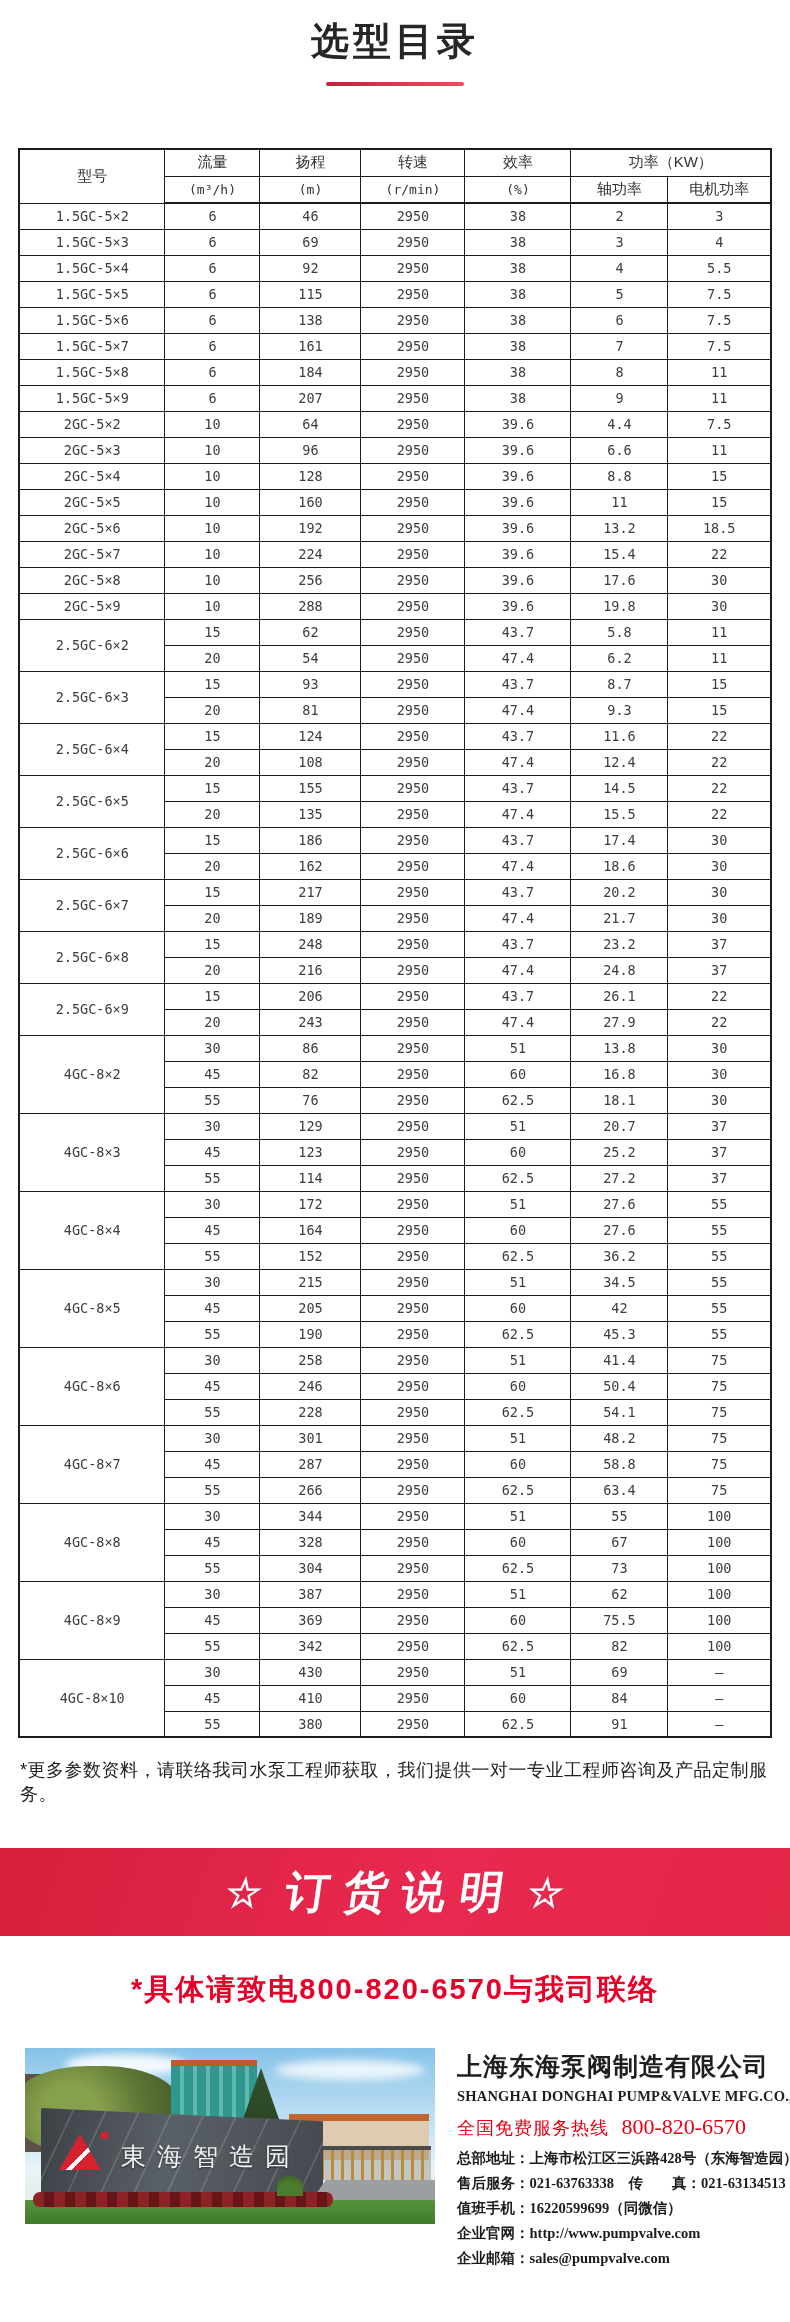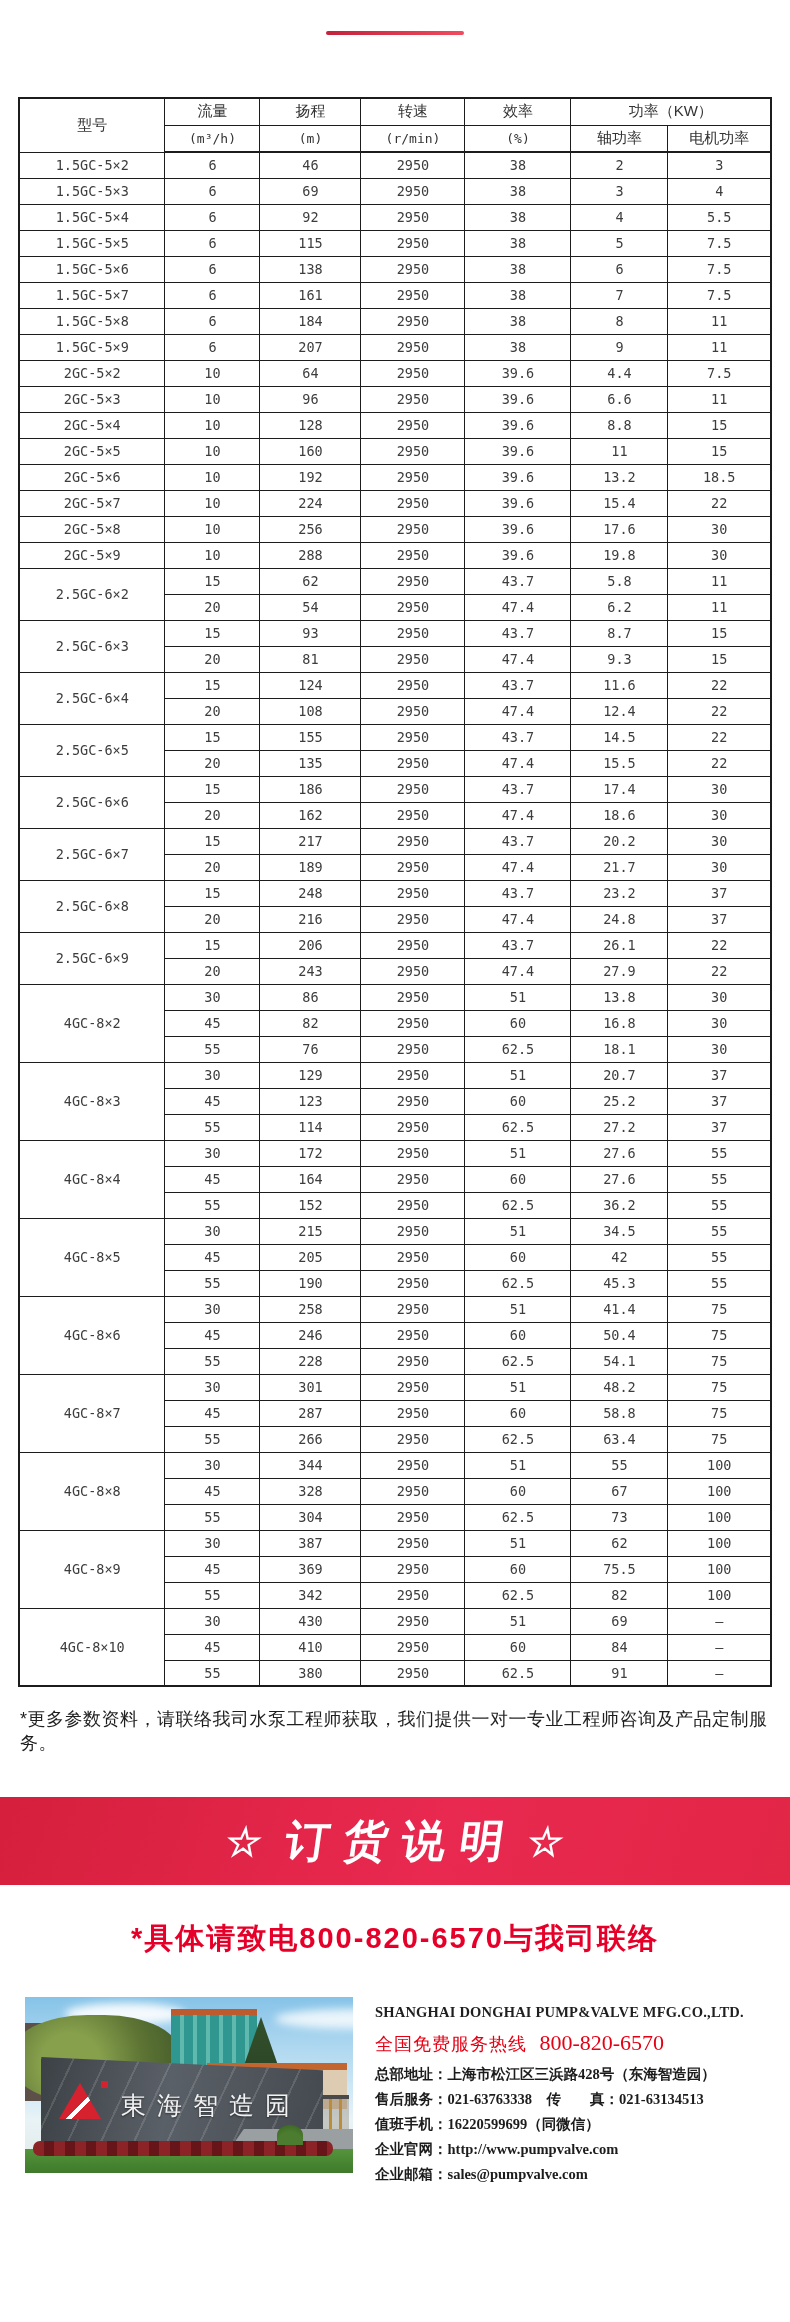--- a/index.html
+++ b/index.html
@@ -39,21 +39,21 @@
   .order-banner-inner { transform:skewX(-8deg); color:#ffffff; display:flex; align-items:center; }
   .order-banner-star { font-size:40px; font-weight:bold; line-height:1; }
   .order-banner-title { font-size:44px; font-weight:bold; letter-spacing:14px; margin:0 10px 0 24px; }
   
   .order-notes { margin-top:34px; text-align:center; }
   .order-note { font-size:29px; font-weight:bold; color:#e60029; letter-spacing:2px; }
   .order-note + .order-note { margin-top:15px; }
   
   .company-section { margin-top:38px; display:flex; padding:0 14px 0 25px; }
   
-  .photo { position:relative; width:328px; height:176px; overflow:hidden; flex:none;
+  .photo { position:relative; width:410px; height:176px; overflow:hidden; flex:none;
     background:linear-gradient(#86c3e8 0%, #cfe8f6 52%, #e9f3f6 70%, #dfe9e6 100%); }
   .cloud { position:absolute; background:#ffffff; border-radius:50%; filter:blur(4px); opacity:.9; }
   .c1 { left:40px; top:6px; width:120px; height:22px; }
   .c2 { left:250px; top:12px; width:150px; height:20px; opacity:.8; }
   .bldg-far-left { position:absolute; left:0; top:26px; width:46px; height:78px; background:#5c5049; }
   .trees-left { position:absolute; left:-14px; top:18px; width:170px; height:88px; border-radius:45%;
     background:radial-gradient(circle at 35% 55%, #87a04c 0 25%, #5d7434 60%, #41582a 100%); }
   .bldg-teal { position:absolute; left:146px; top:12px; width:86px; height:100px; border-top:6px solid #bd5a2e;
     background:repeating-linear-gradient(90deg,#2f978f 0 9px,#5fb9ae 9px 13px); }
   .pine { position:absolute; left:208px; top:20px; width:56px; height:110px;
@@ -92,20 +92,21 @@
   .hotline-label { font-size:18px; letter-spacing:1px; }
   .hotline-number { font-family:"Liberation Serif", serif; font-size:22px; margin-left:8px; }
   .contact-list { margin-top:6px; }
   .contact-line { font-family:"Liberation Serif", serif; font-weight:bold; font-size:14.5px;
     color:#1c1c1c; line-height:25px; white-space:nowrap; }
 </style>
 </head>
 <body>
 
 <header class="page-header">
+  <div class="page-title">选型目录</div>
   <div class="title-underline"></div>
 </header>
 
 <table class="catalog-table">
   <colgroup>
     <col style="width:146px">
       <col style="width:95px">
       <col style="width:101px">
     <col style="width:104px">
       <col style="width:106px">
@@ -666,20 +667,21 @@
     <div class="drive"></div>
     <div class="lawn"></div>
     <div class="wall"></div>
     <div class="wall-logo"></div>
     <div class="wall-logo-dot"></div>
     <div class="wall-sign">東海智造园</div>
     <div class="shrubs"></div>
     <div class="palm"></div>
   </div>
   <div class="company-info">
+    <div class="company-name-cn">上海东海泵阀制造有限公司</div>
     <div class="company-name-en">SHANGHAI DONGHAI PUMP&amp;VALVE MFG.CO.,LTD.</div>
     <div class="hotline">
       <span class="hotline-label">全国免费服务热线</span>
       <span class="hotline-number">800-820-6570</span>
     </div>
     <div class="contact-list">
       <div class="contact-line">总部地址：上海市松江区三浜路428号（东海智造园）</div>
       <div class="contact-line">售后服务：021-63763338　传　　真：021-63134513</div>
       <div class="contact-line">值班手机：16220599699（同微信）</div>
       <div class="contact-line">企业官网：http://www.pumpvalve.com</div>

